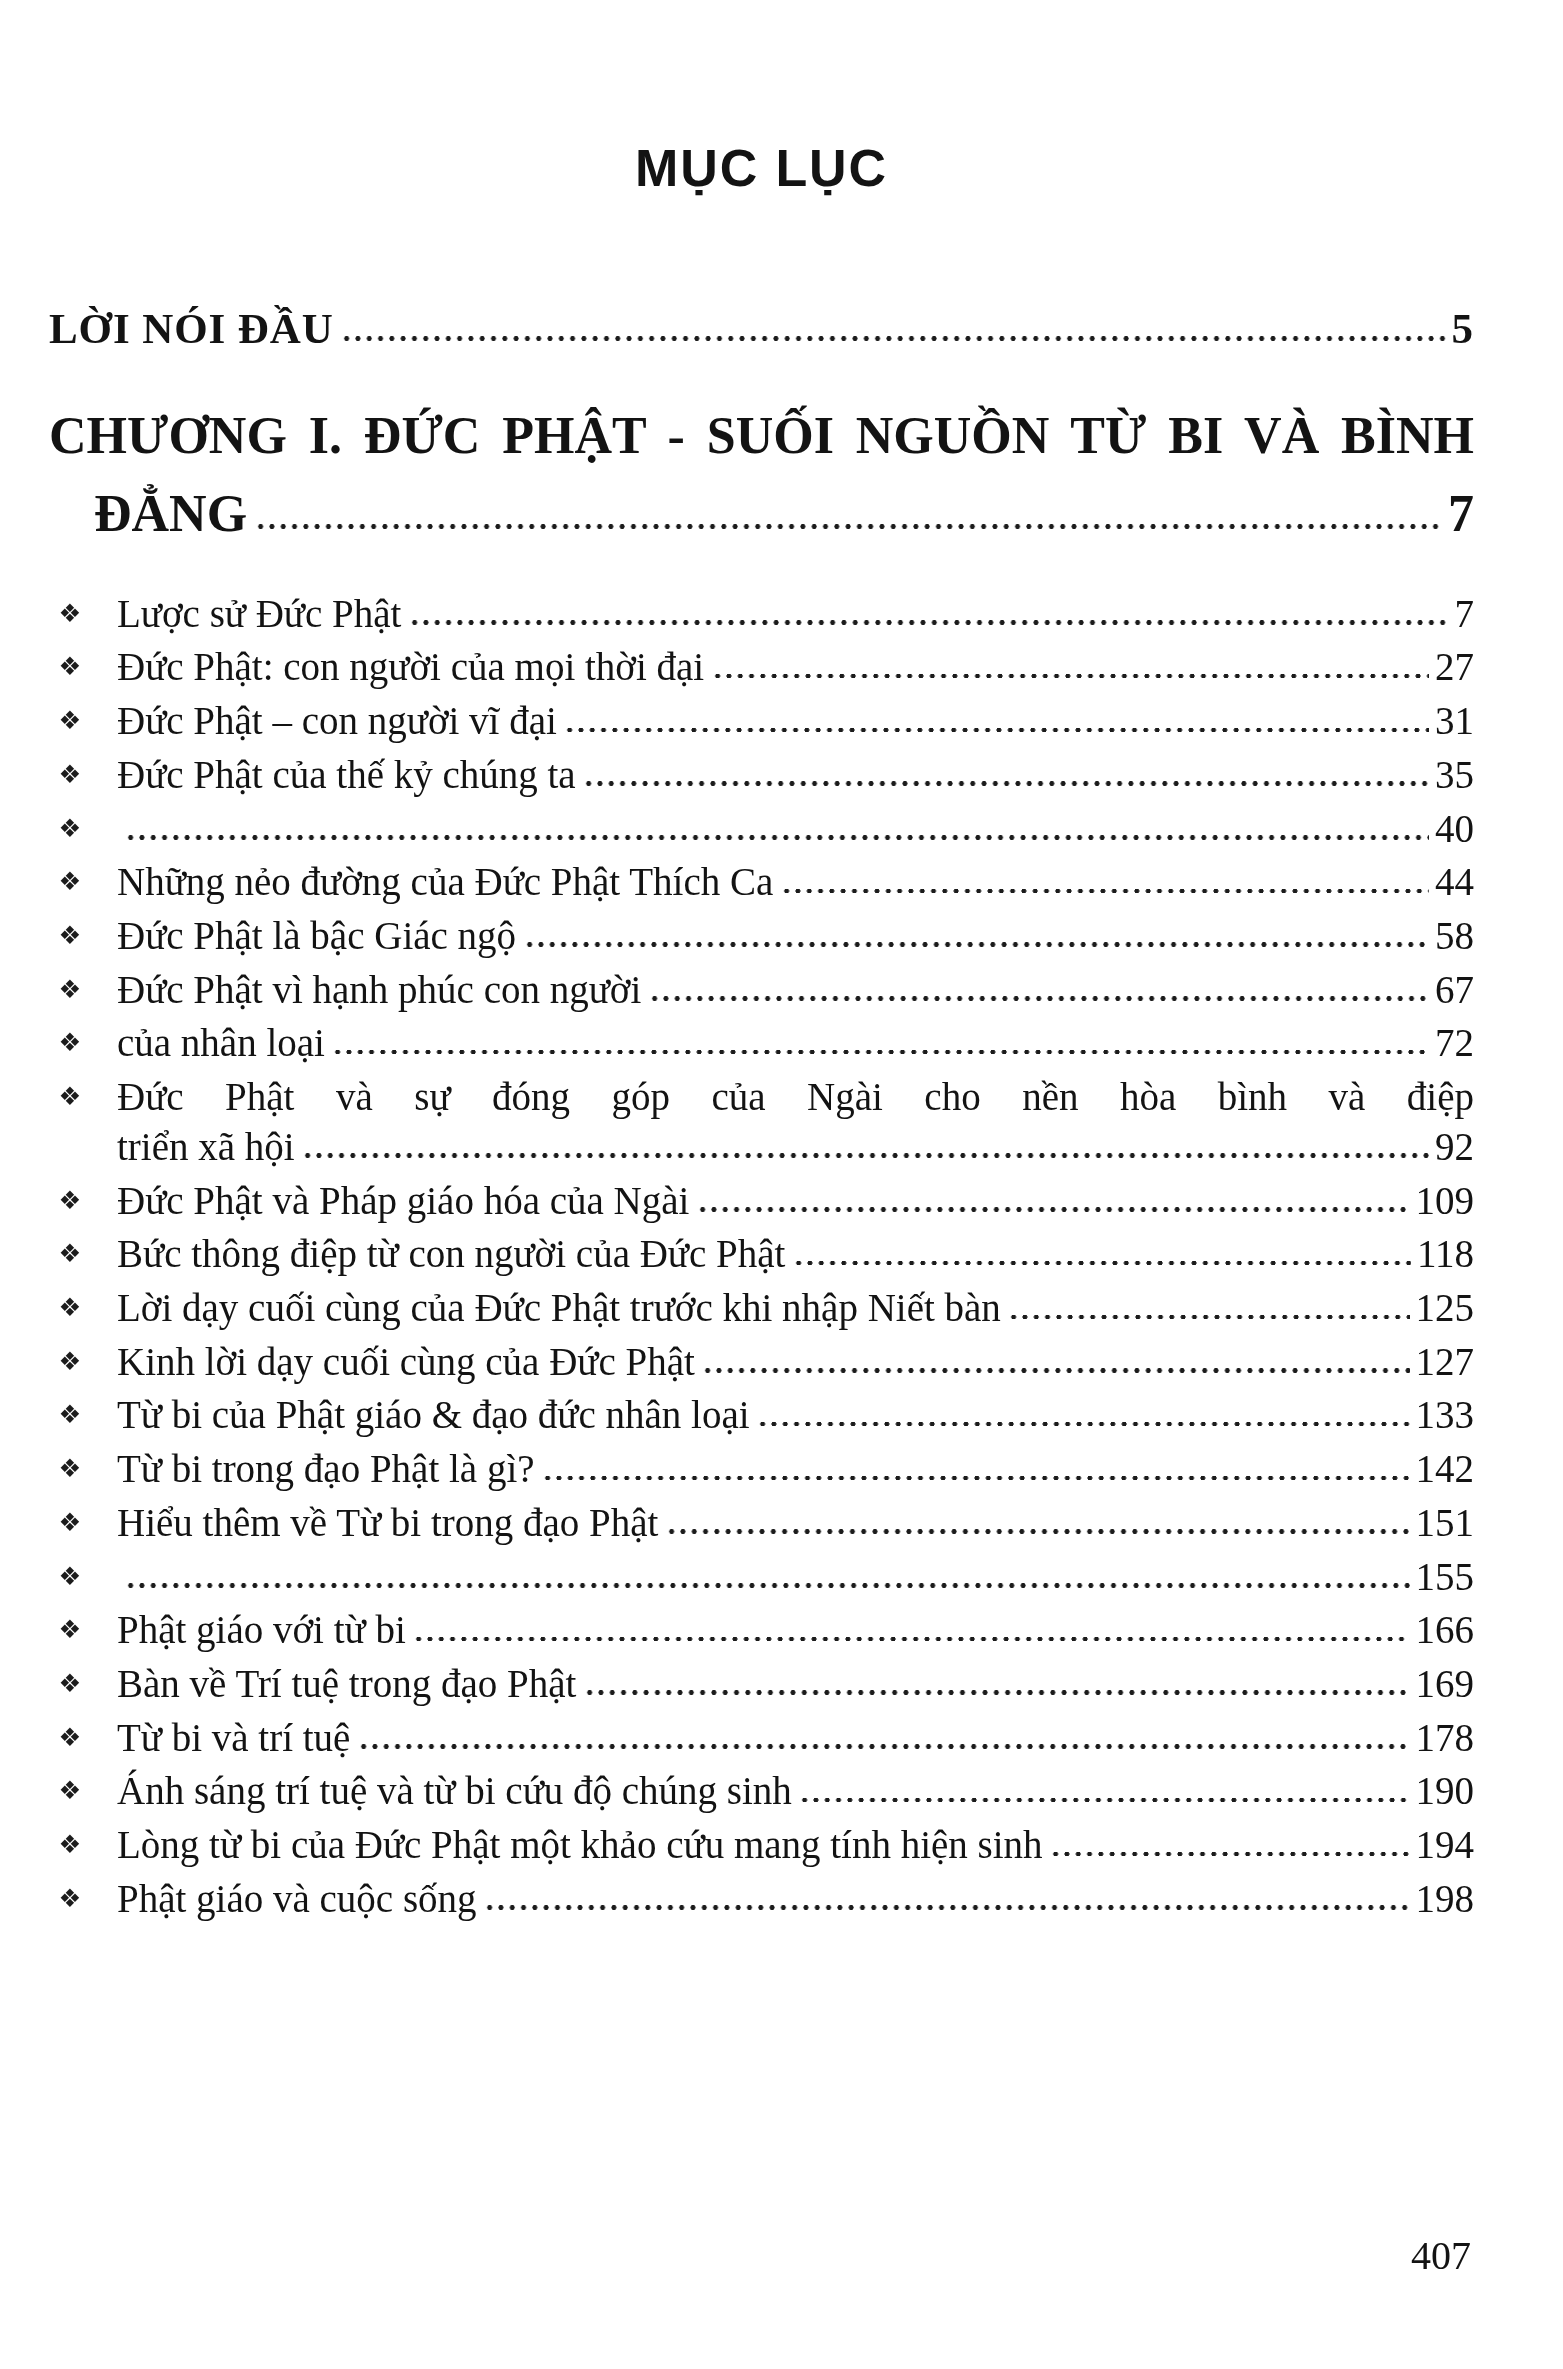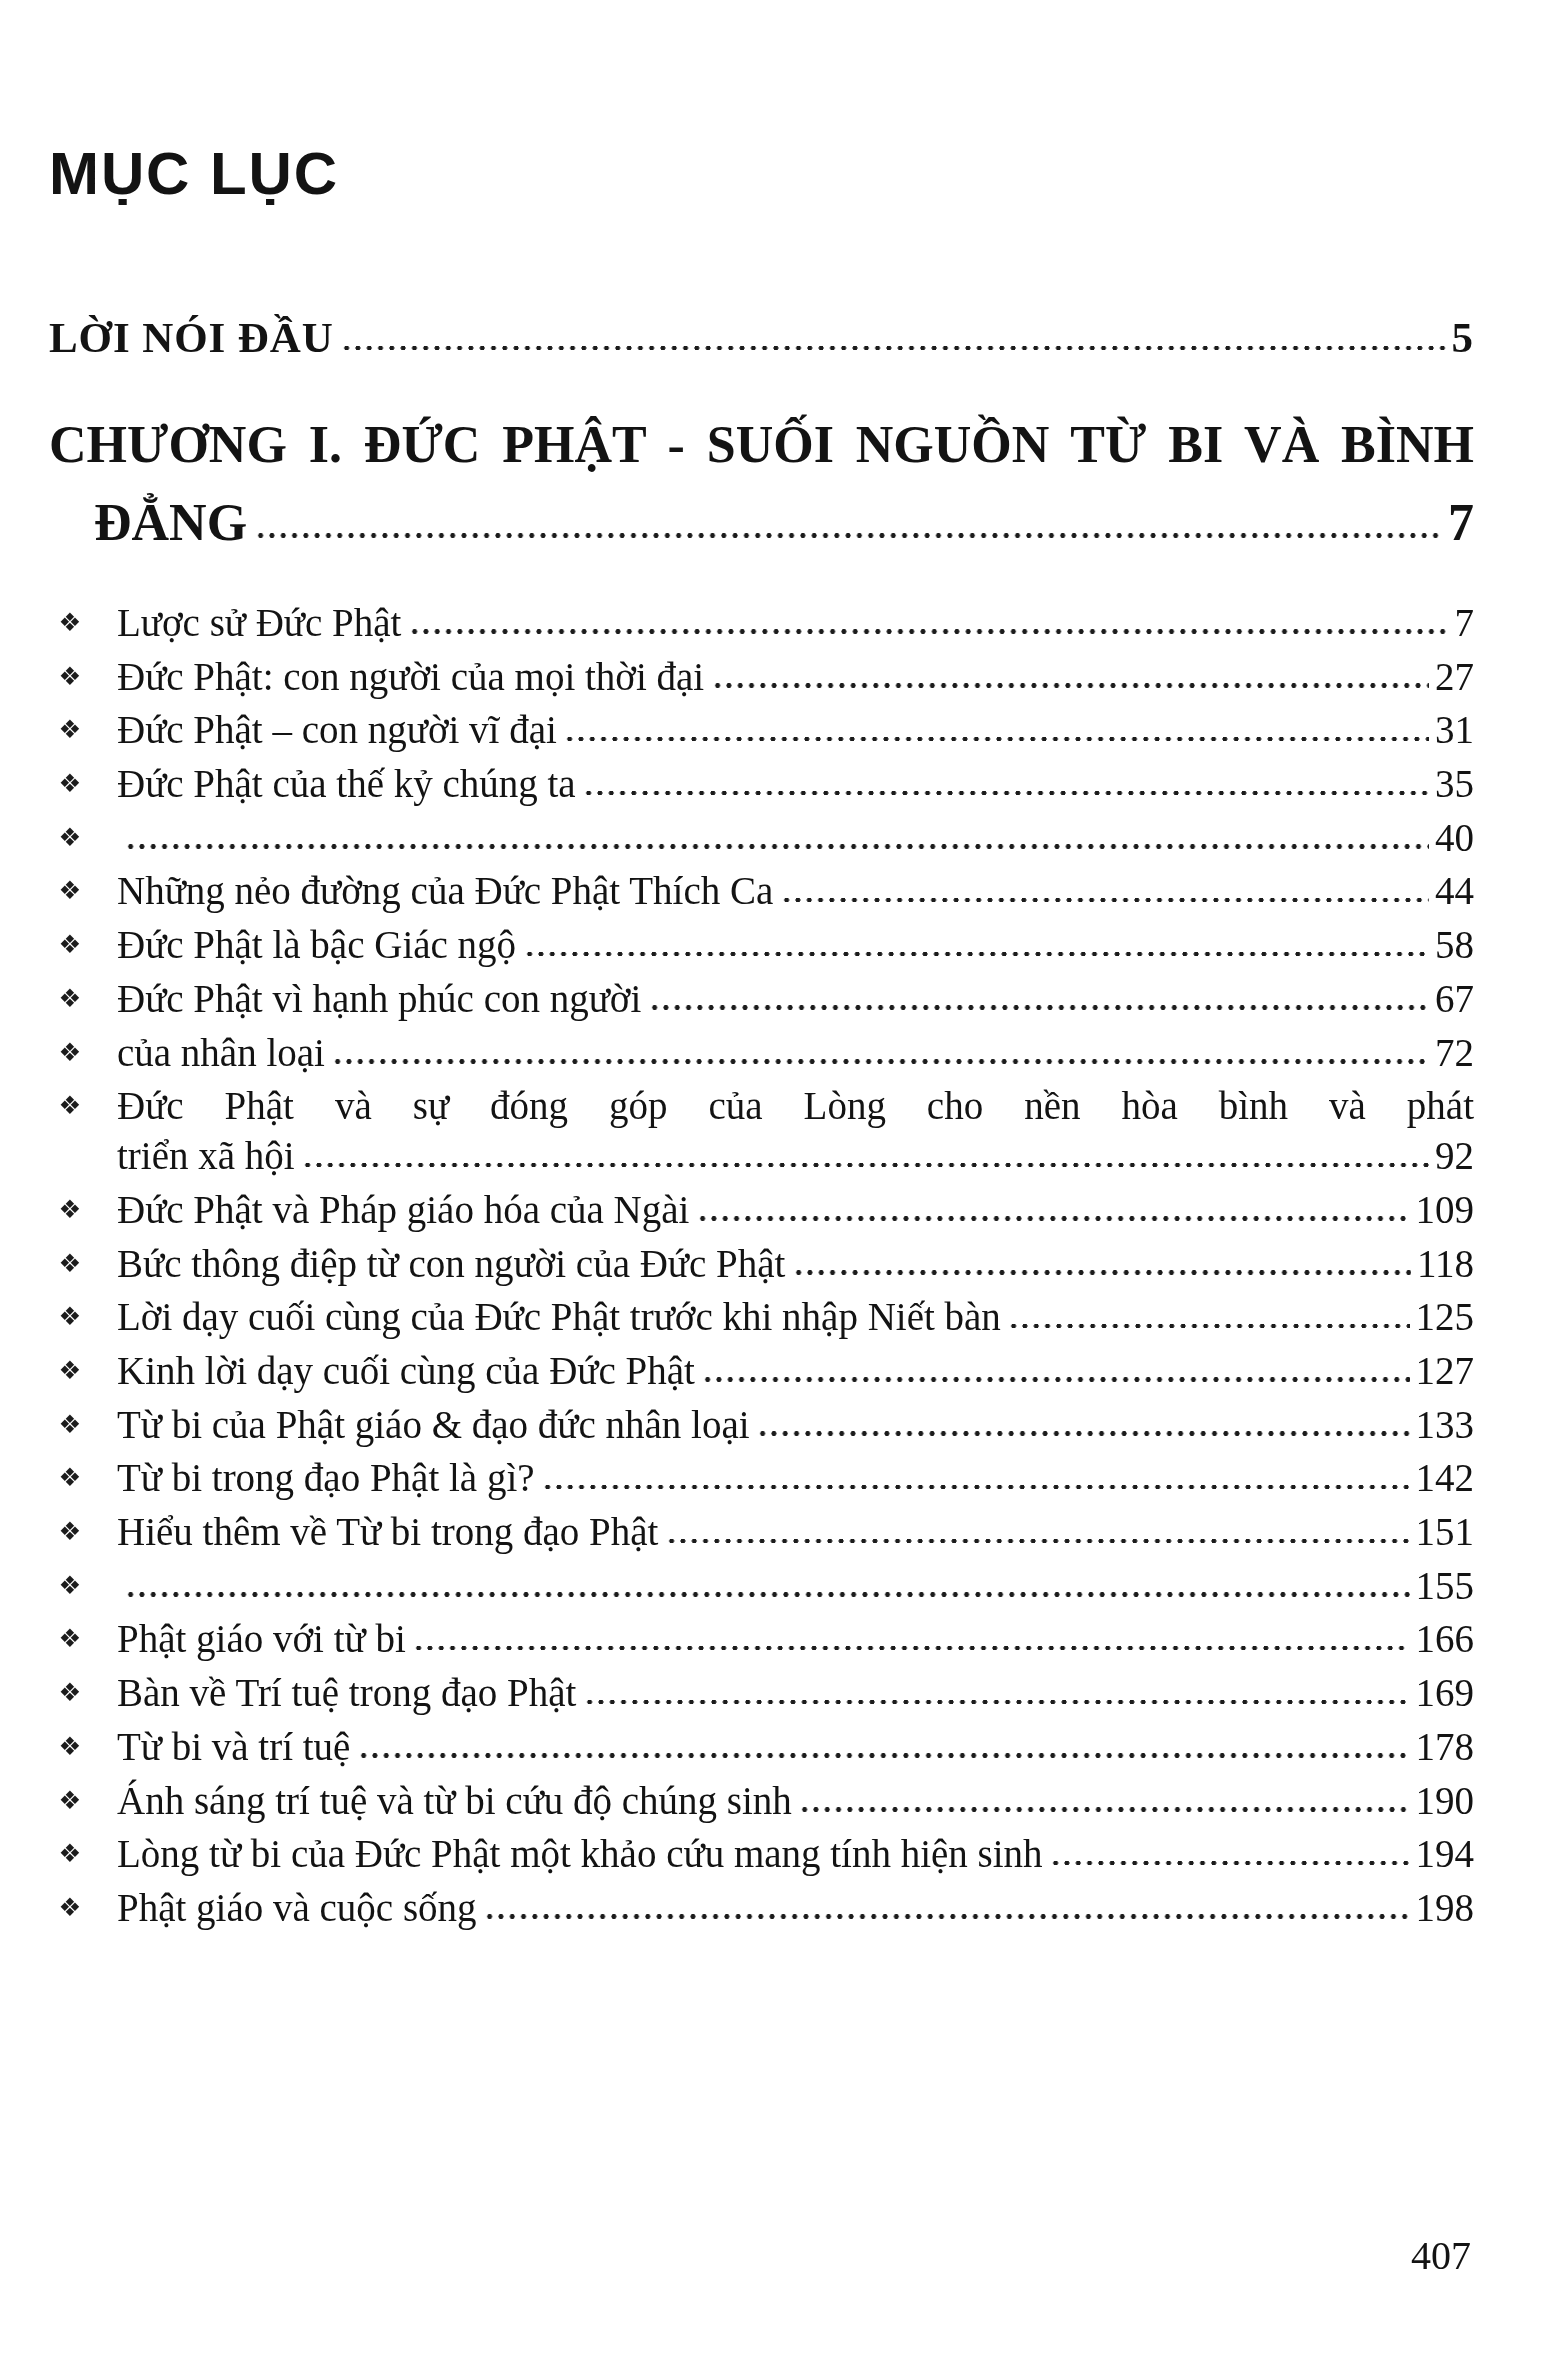--- a/index.html
+++ b/index.html
@@ -13,22 +13,23 @@
     background: #ffffff;
     color: #131313;
     font-family: "Liberation Serif", serif;
     padding: 139px 89px 0 49px;
     overflow: hidden;
   }
 
   .doc-title {
     font-family: "Liberation Sans", sans-serif;
     font-weight: bold;
-    font-size: 60px;
+    font-size: 52px;
     letter-spacing: 1.9px;
+    text-align: center;
     line-height: 1.15;
     margin-bottom: 102px;
   }
 
   
   .row {
     display: flex;
     align-items: baseline;
   }
   .leader {
@@ -205,21 +206,21 @@
           <div class="row">
             <span class="t">của nhân loại</span>
             <span class="leader"></span>
             <span class="num">72</span>
           </div>
         </div>
       </div>
       <div class="entry">
         <span class="bullet">❖</span>
         <div class="entry-body">
-          <div class="pre">Đức Phật và sự đóng góp của Lòng cho nền hòa bình và phát</div>
+          <div class="pre">Đức Phật và sự đóng góp của Ngài cho nền hòa bình và điệp</div>
           <div class="row">
             <span class="t">triển xã hội</span>
             <span class="leader"></span>
             <span class="num">92</span>
           </div>
         </div>
       </div>
       <div class="entry">
         <span class="bullet">❖</span>
         <div class="entry-body">

